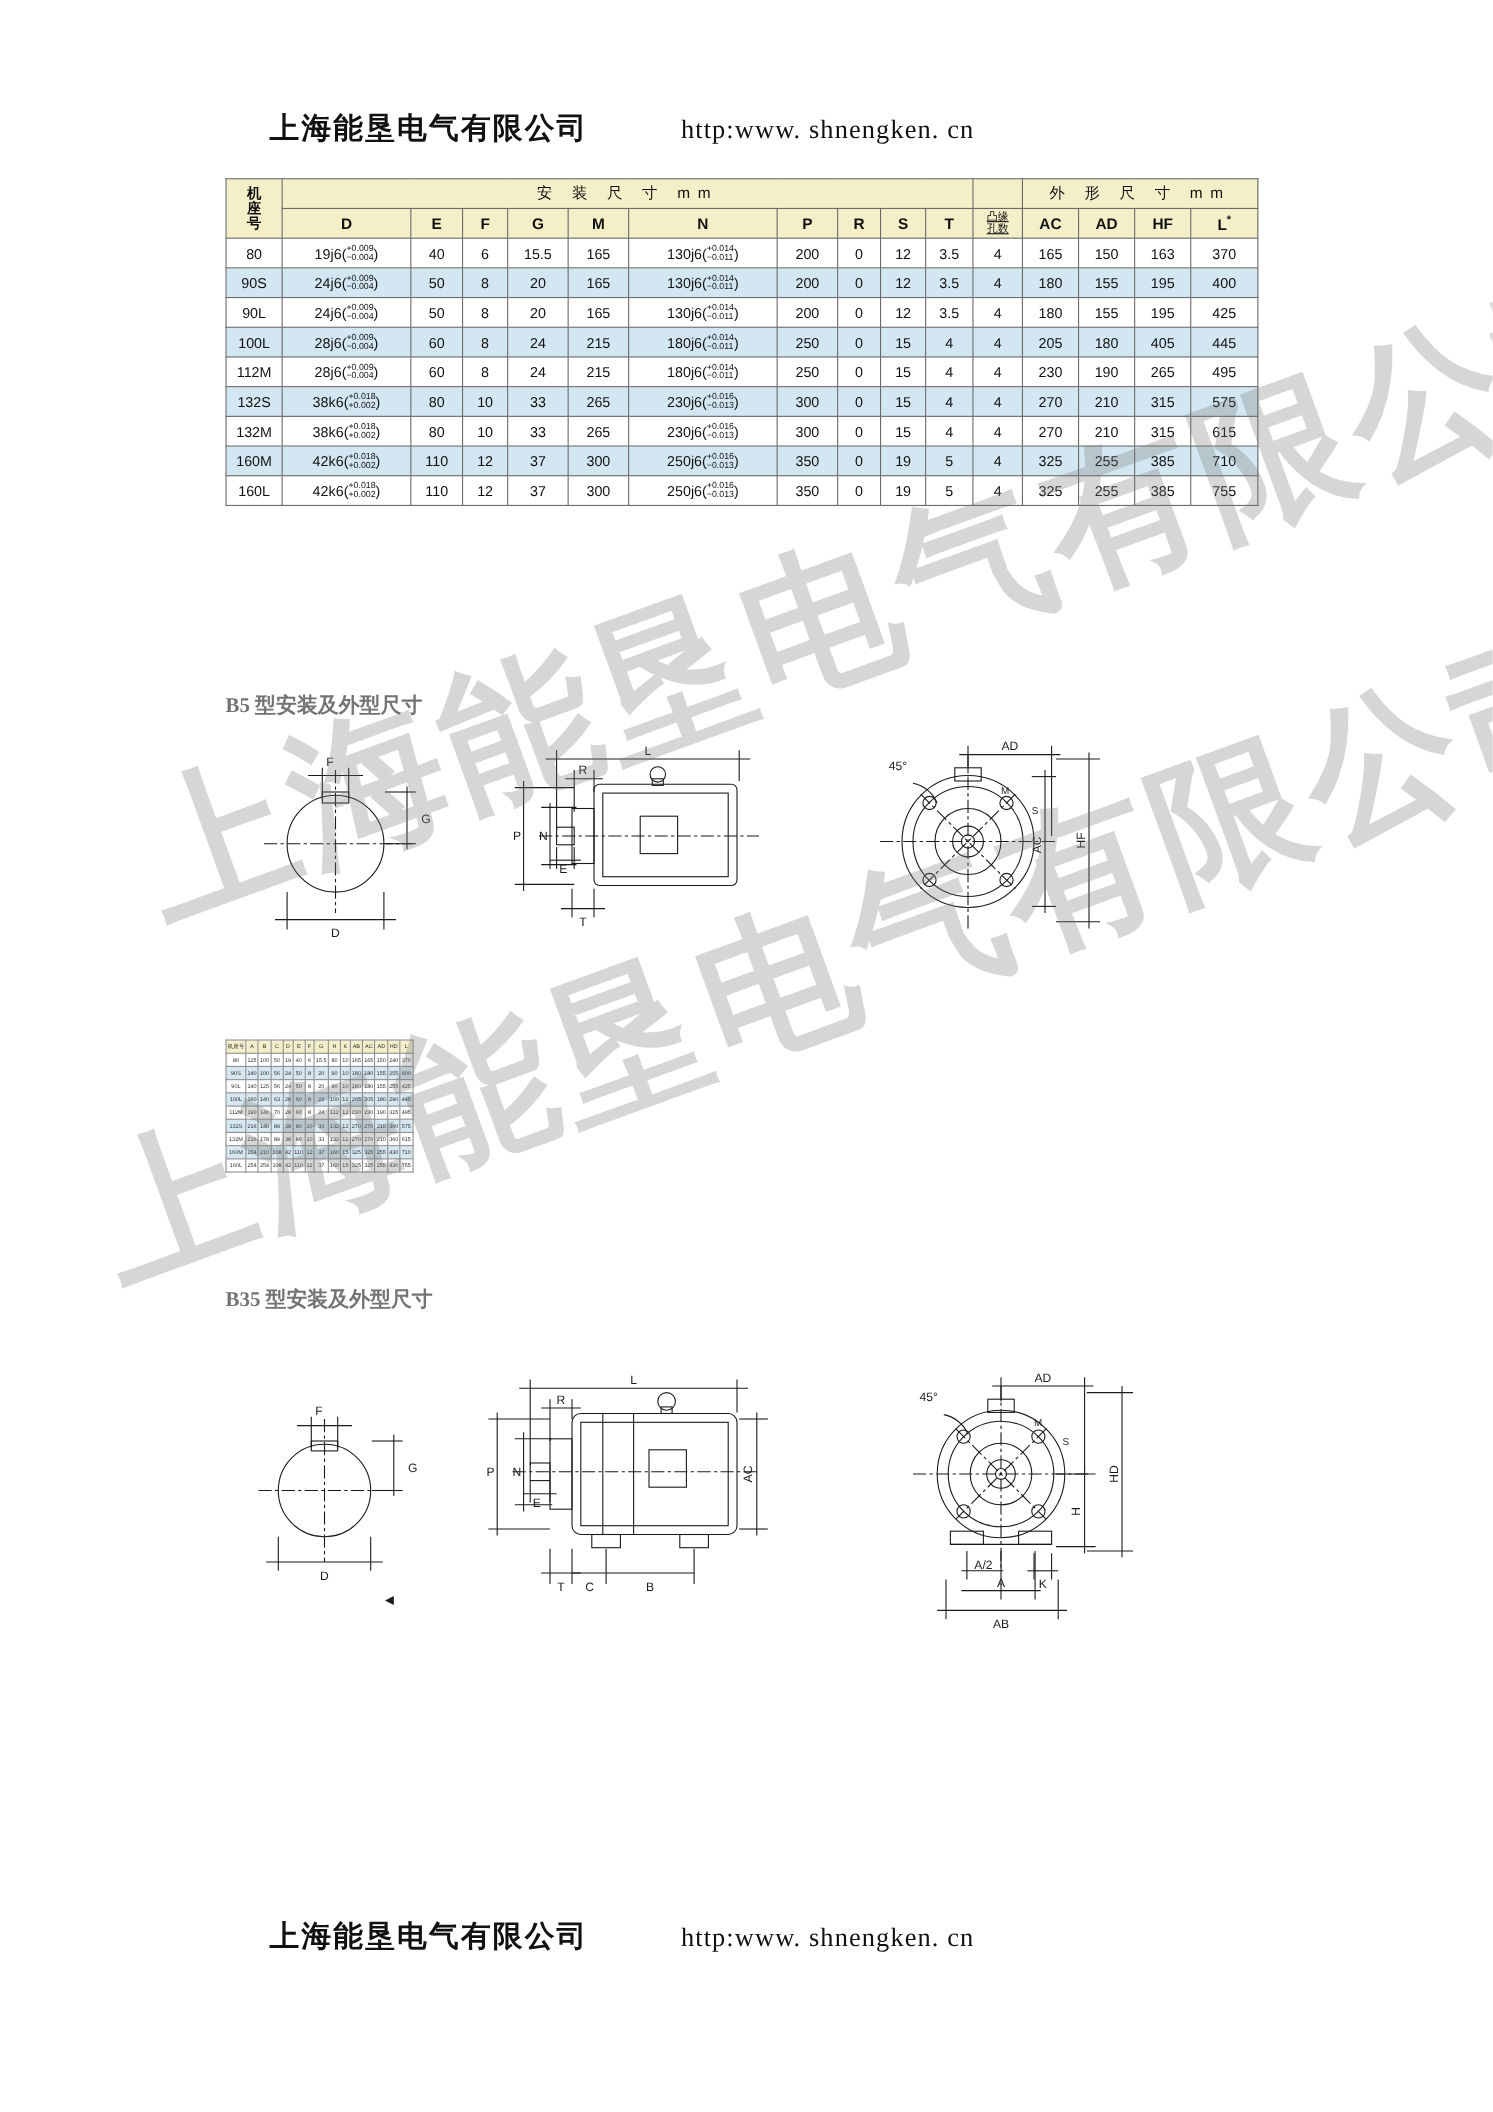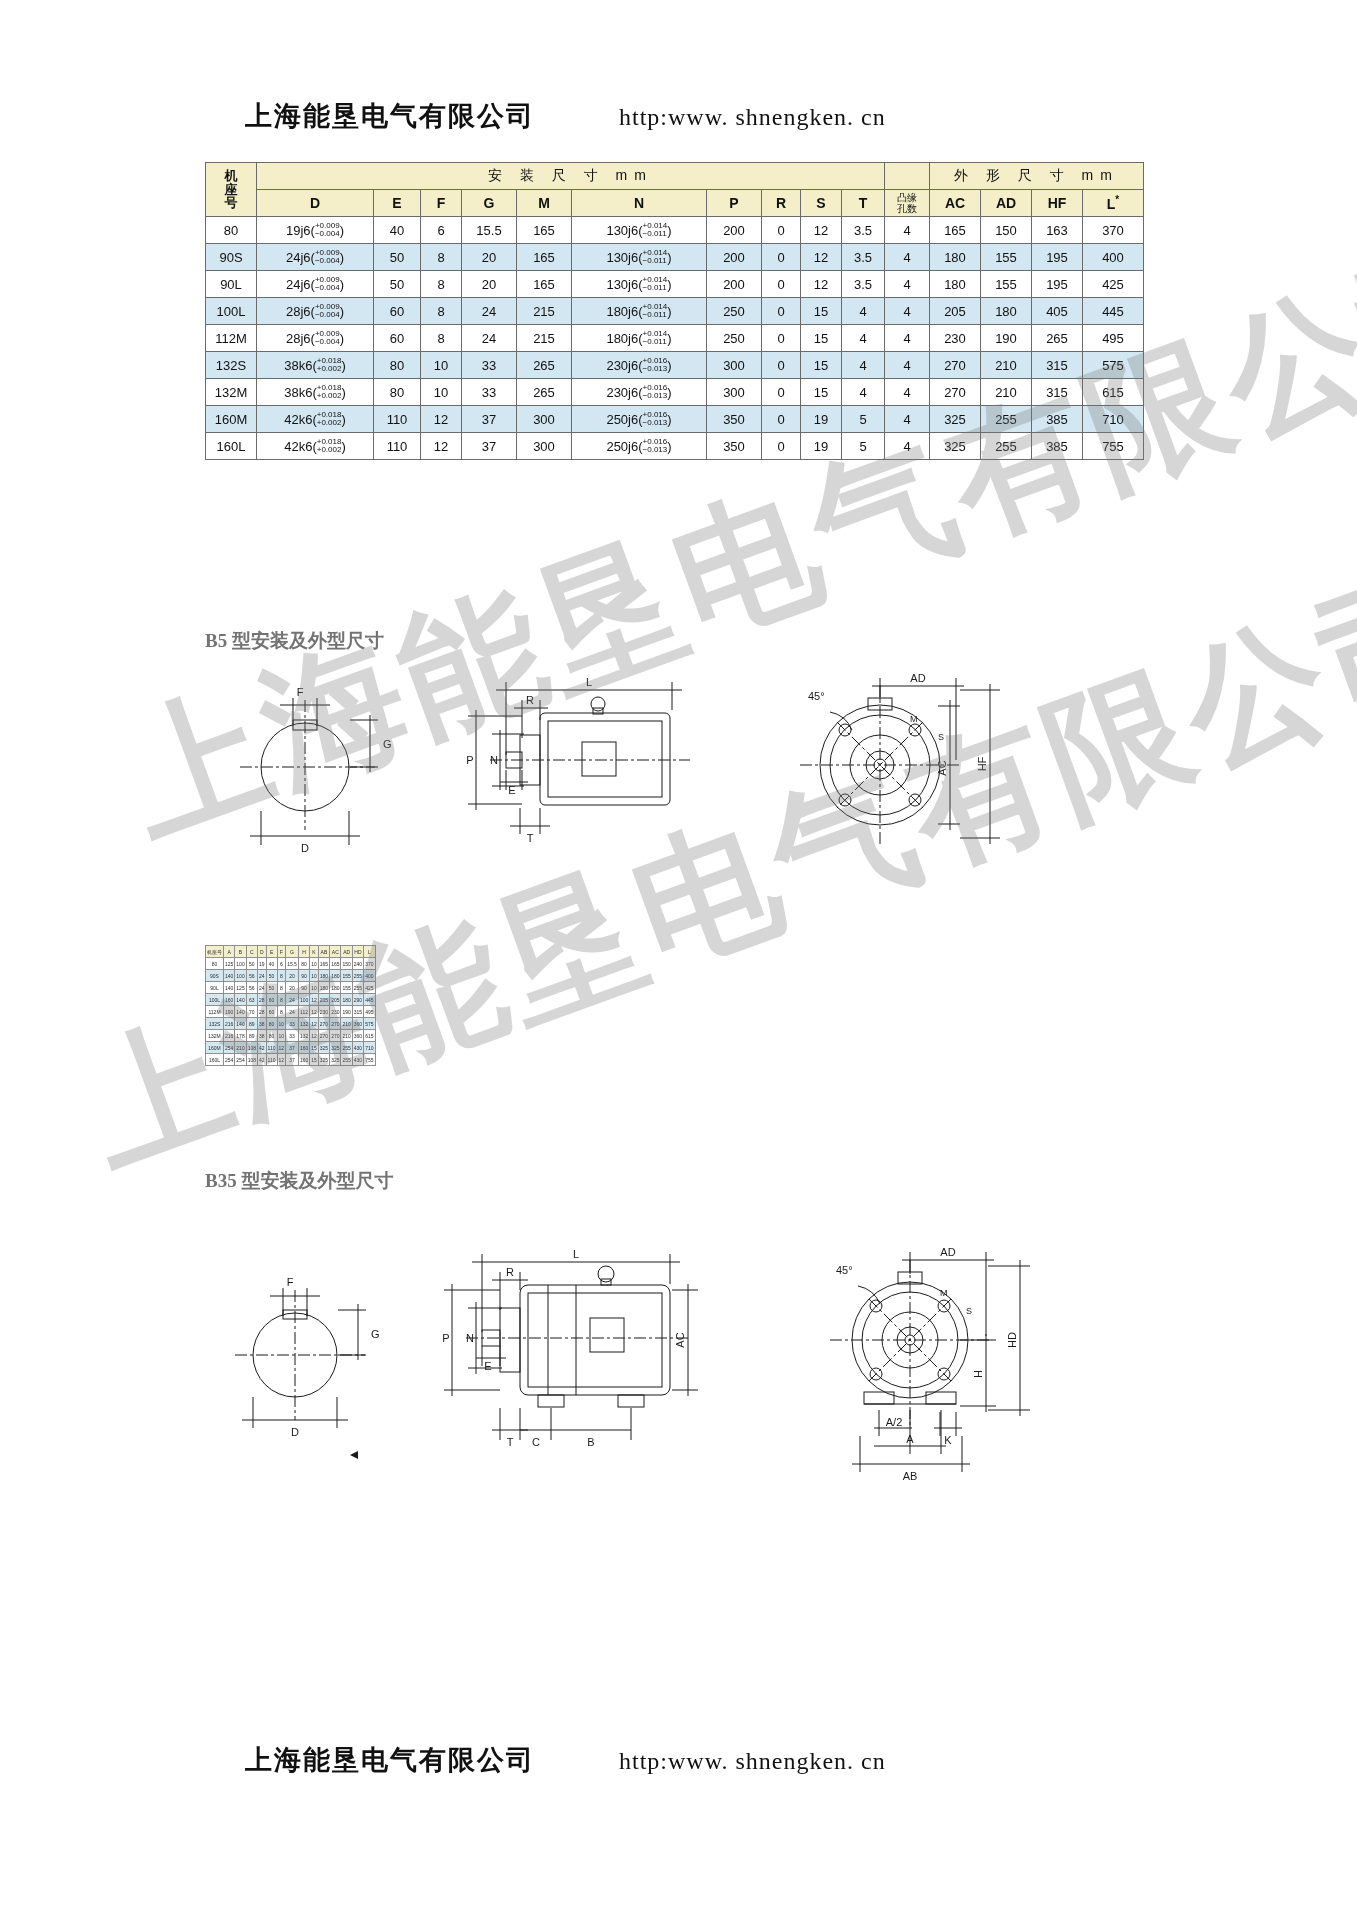--- a/index.html
+++ b/index.html
@@ -127,21 +127,21 @@
         <td class="hdr-yellow colname" style="width:110px;">D</td>
         <td class="hdr-yellow colname" style="width:40px;">E</td>
         <td class="hdr-yellow colname" style="width:34px;">F</td>
         <td class="hdr-yellow colname" style="width:48px;">G</td>
         <td class="hdr-yellow colname" style="width:48px;">M</td>
         <td class="hdr-yellow colname" style="width:128px;">N</td>
         <td class="hdr-yellow colname" style="width:48px;">P</td>
         <td class="hdr-yellow colname" style="width:32px;">R</td>
         <td class="hdr-yellow colname" style="width:34px;">S</td>
         <td class="hdr-yellow colname" style="width:36px;">T</td>
-        <td class="hdr-yellow tiny" style="width:38px;">
+        <td class="hdr-yellow tiny" style="width:38px;text-decoration:underline;">
           <div>凸缘</div>
           <div>孔数</div>
         </td>
         <td class="hdr-yellow colname" style="width:44px;">AC</td>
         <td class="hdr-yellow colname" style="width:44px;">AD</td>
         <td class="hdr-yellow colname" style="width:44px;">HF</td>
         <td class="hdr-yellow colname" style="width:54px;">
           <span>L</span><sup class="star">*</sup>
         </td>
       </tr>

